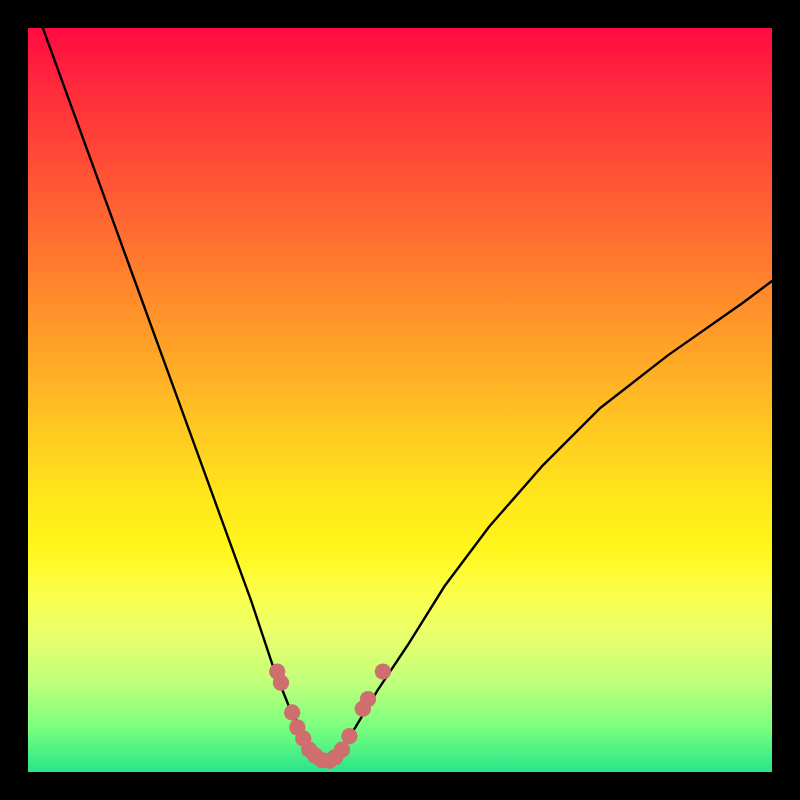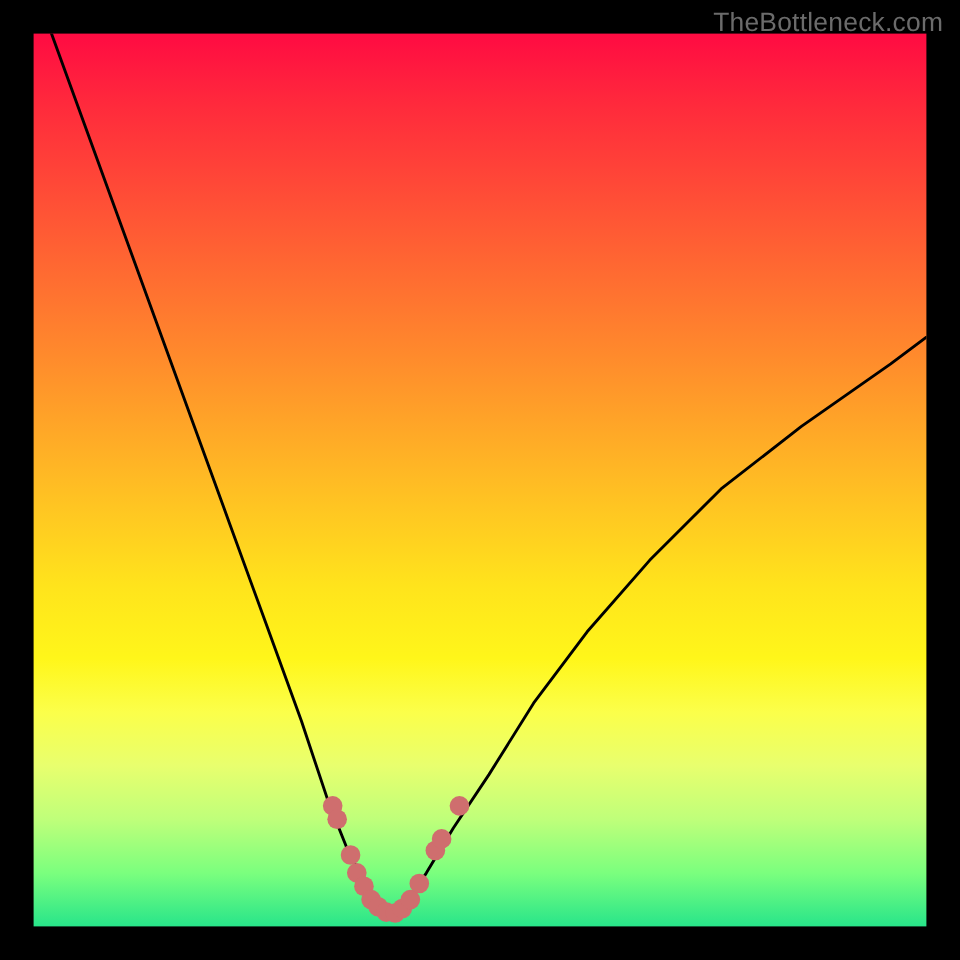--- a/index.html
+++ b/index.html
@@ -56,21 +56,20 @@
     width: 744px;
     height: 744px;
     pointer-events: none;
   }
 </style>
 </head>
 <body>
 
 <div class="stage">
   <div class="gradient"></div>
-  <div class="watermark">TheBottleneck.com</div>
   <svg class="overlay" viewBox="0 0 744 744" preserveAspectRatio="none">
     <path id="curve-path" fill="none" stroke-width="2.4" stroke-linecap="round" stroke-linejoin="round" d="M14.88 0.00 L44.64 81.84 L74.40 163.68 L104.16 245.52 L133.92 327.36 L163.68 409.20 L193.44 491.04 L223.20 572.88 L245.52 639.84 L260.40 677.04 L275.28 706.80 L282.72 721.68 L290.16 729.12 L297.60 732.84 L305.04 729.12 L312.48 721.68 L327.36 699.36 L349.68 662.16 L379.44 617.52 L416.64 558.00 L461.28 498.48 L513.36 438.96 L572.88 379.44 L639.84 327.36 L714.24 275.28 L744.00 252.96" stroke="#000000"></path>
     <g id="markers">
         <circle cx="249.24" cy="643.56" r="8.18" fill="#cf6e6e"></circle>
         <circle cx="252.96" cy="654.72" r="8.18" fill="#cf6e6e"></circle>
         <circle cx="264.12" cy="684.48" r="8.18" fill="#cf6e6e"></circle>
         <circle cx="269.33" cy="699.36" r="8.18" fill="#cf6e6e"></circle>
         <circle cx="275.28" cy="710.52" r="8.18" fill="#cf6e6e"></circle>
         <circle cx="281.23" cy="721.68" r="8.18" fill="#cf6e6e"></circle>
         <circle cx="287.18" cy="727.63" r="8.18" fill="#cf6e6e"></circle>

